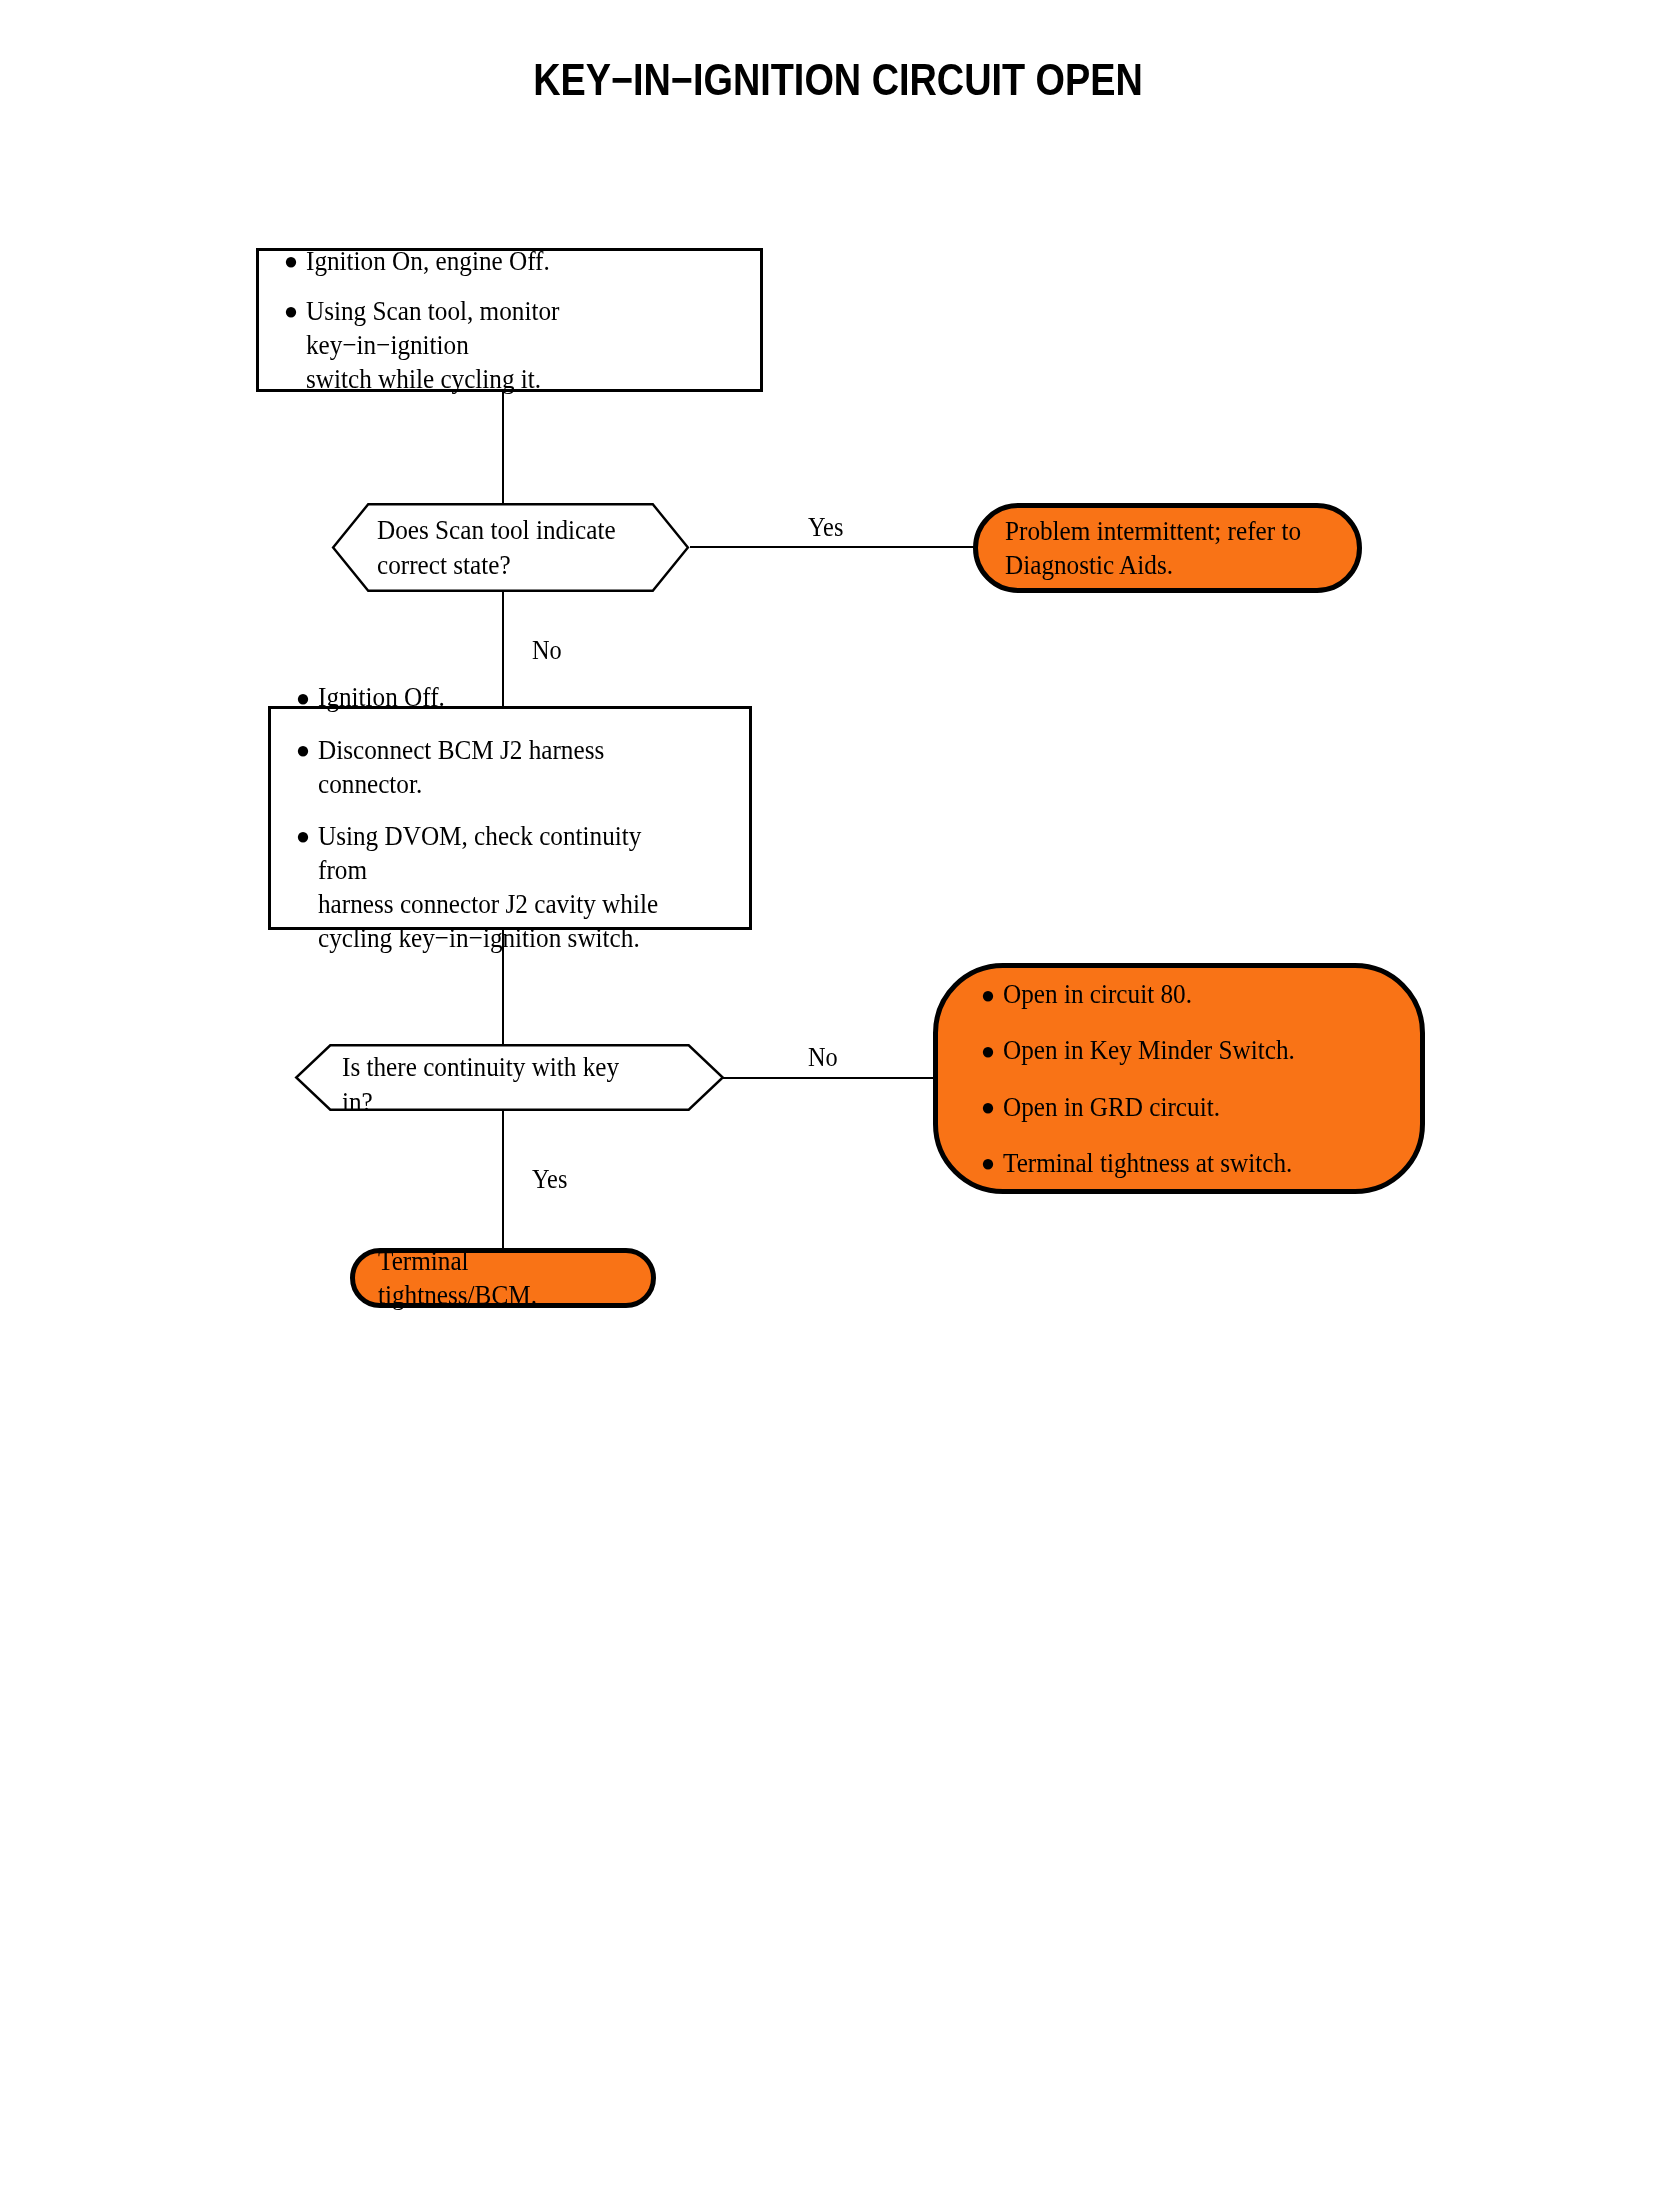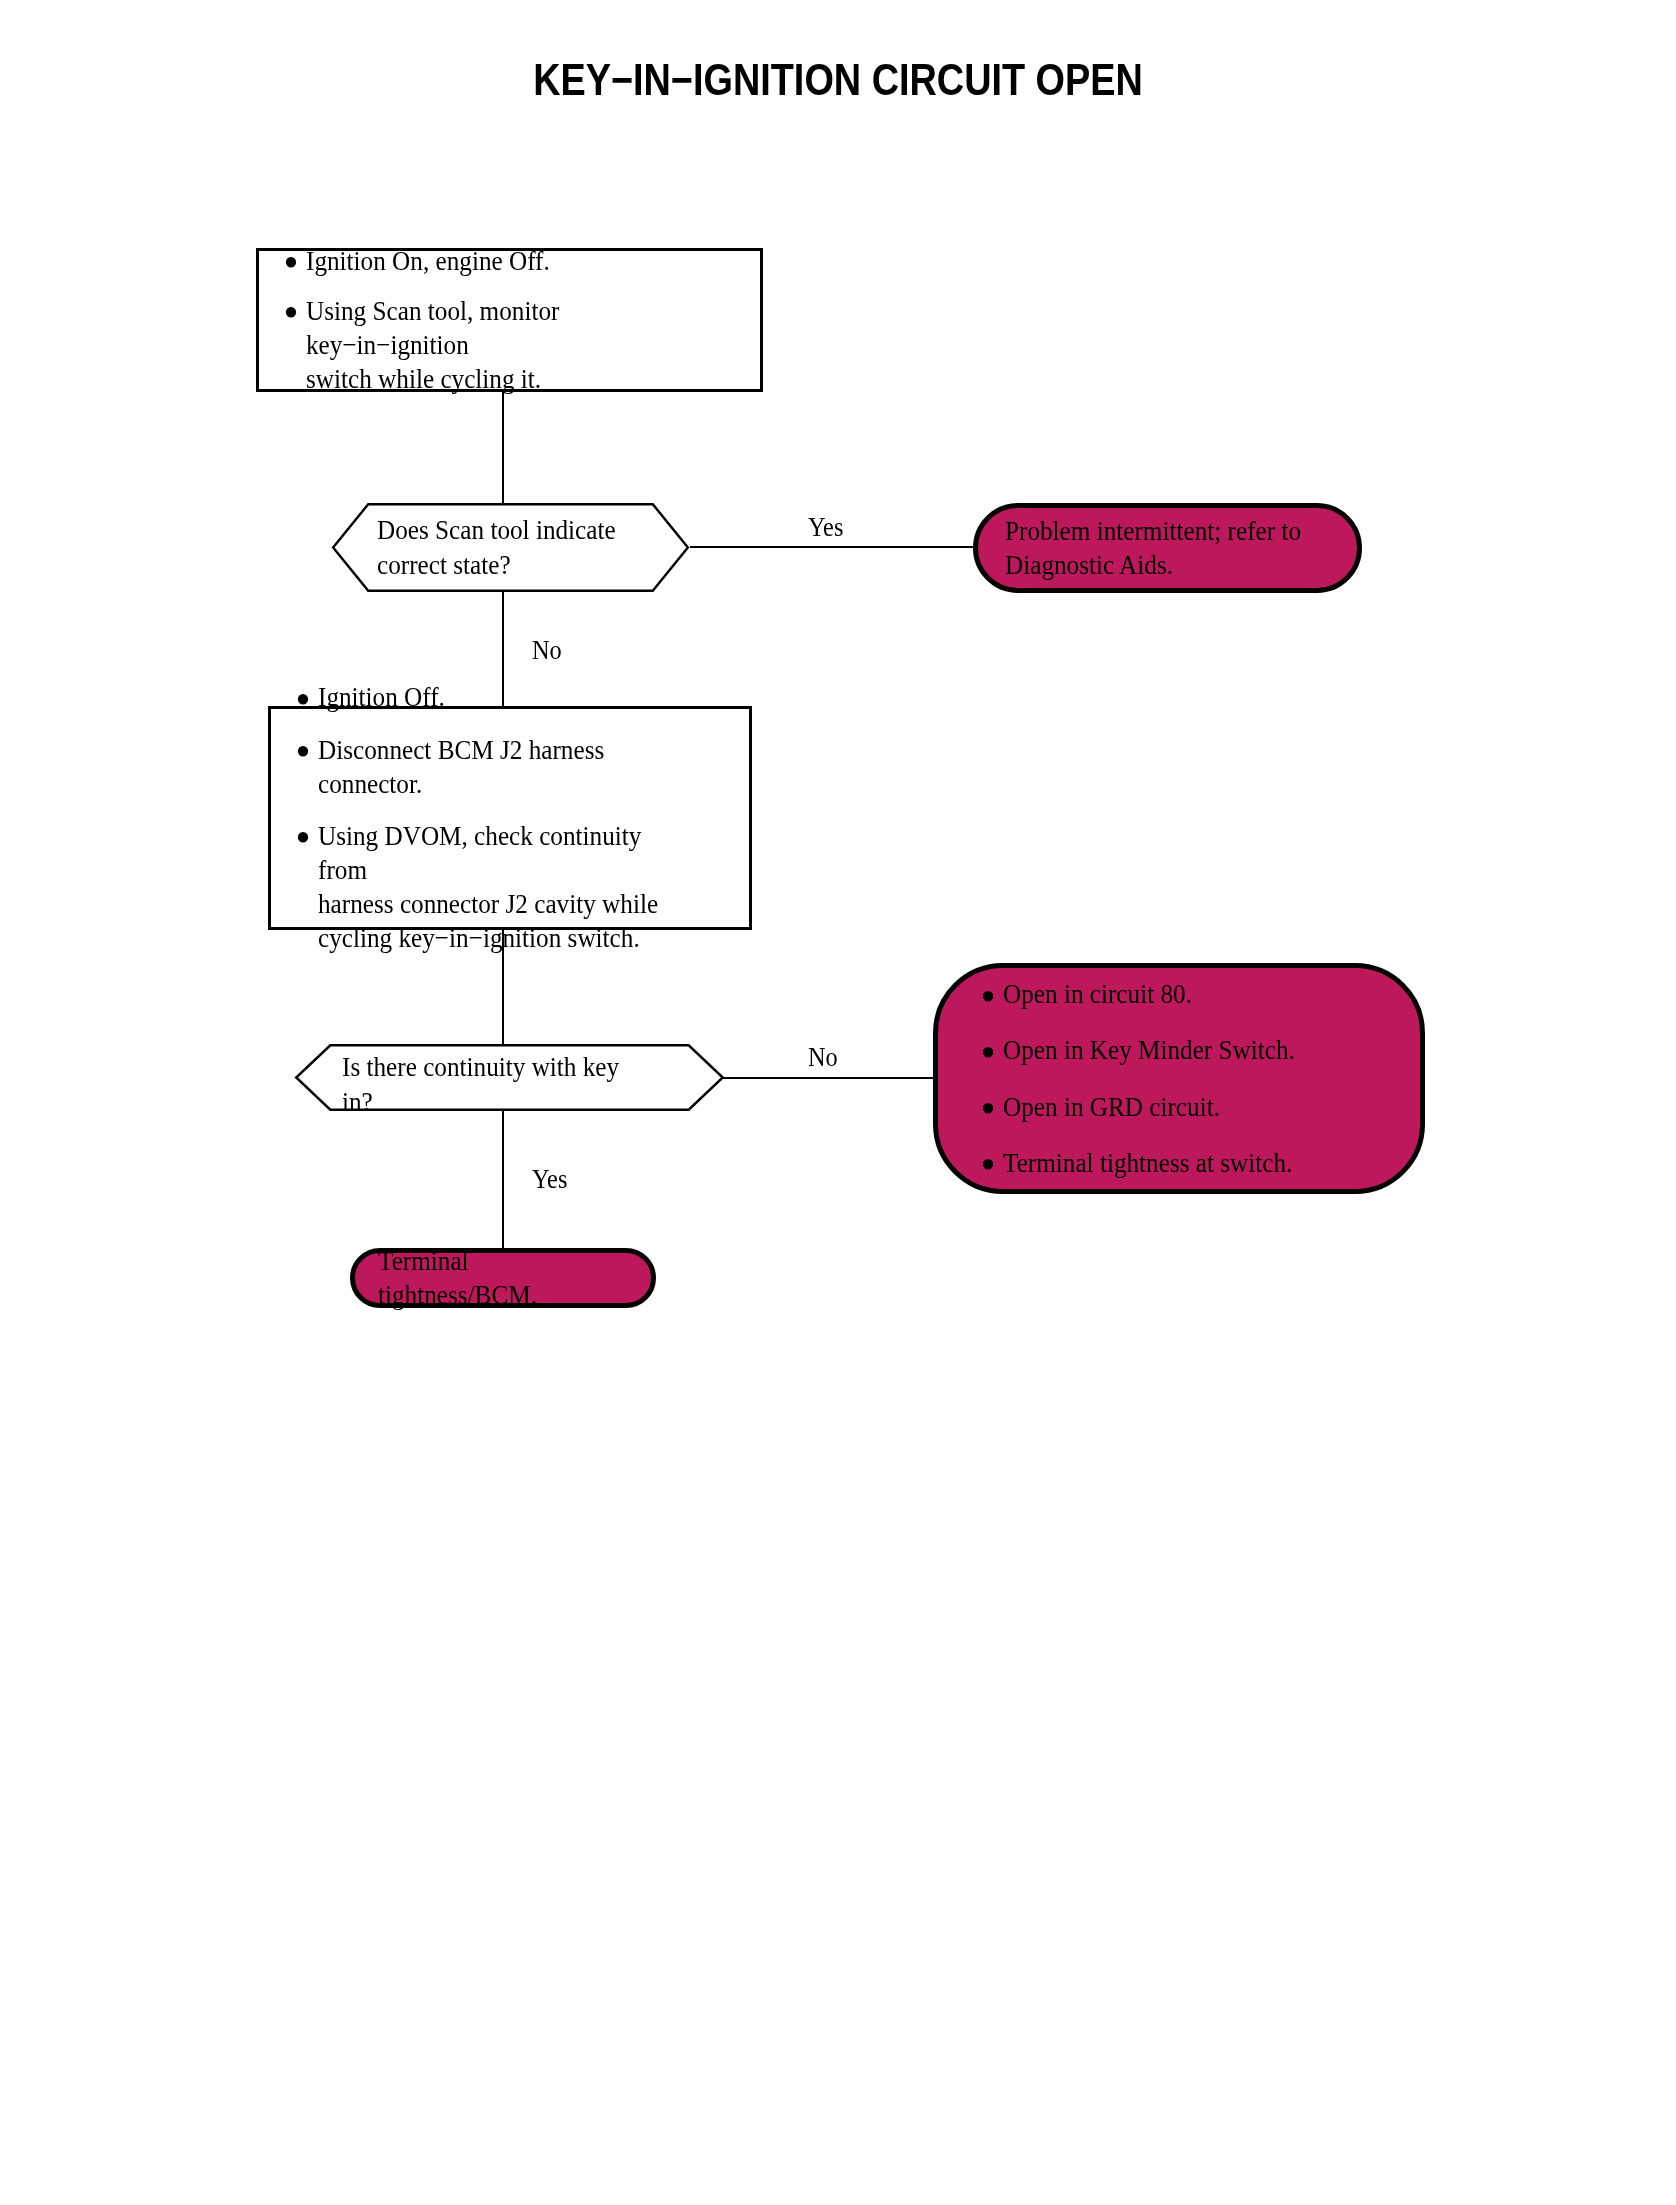--- a/index.html
+++ b/index.html
@@ -124,21 +124,21 @@
     display: block;
     transform: scaleX(0.9);
     transform-origin: left top;
   }
 
   
   .term-box {
     position: absolute;
     box-sizing: border-box;
     border: 5.5px solid #000000;
-    background: #be185d;
+    background: #f97316;
   }
   .term-text {
     position: absolute;
     left: 0;
     top: 0;
     width: 100%;
     height: 100%;
     box-sizing: border-box;
     display: flex;
     flex-direction: column;

